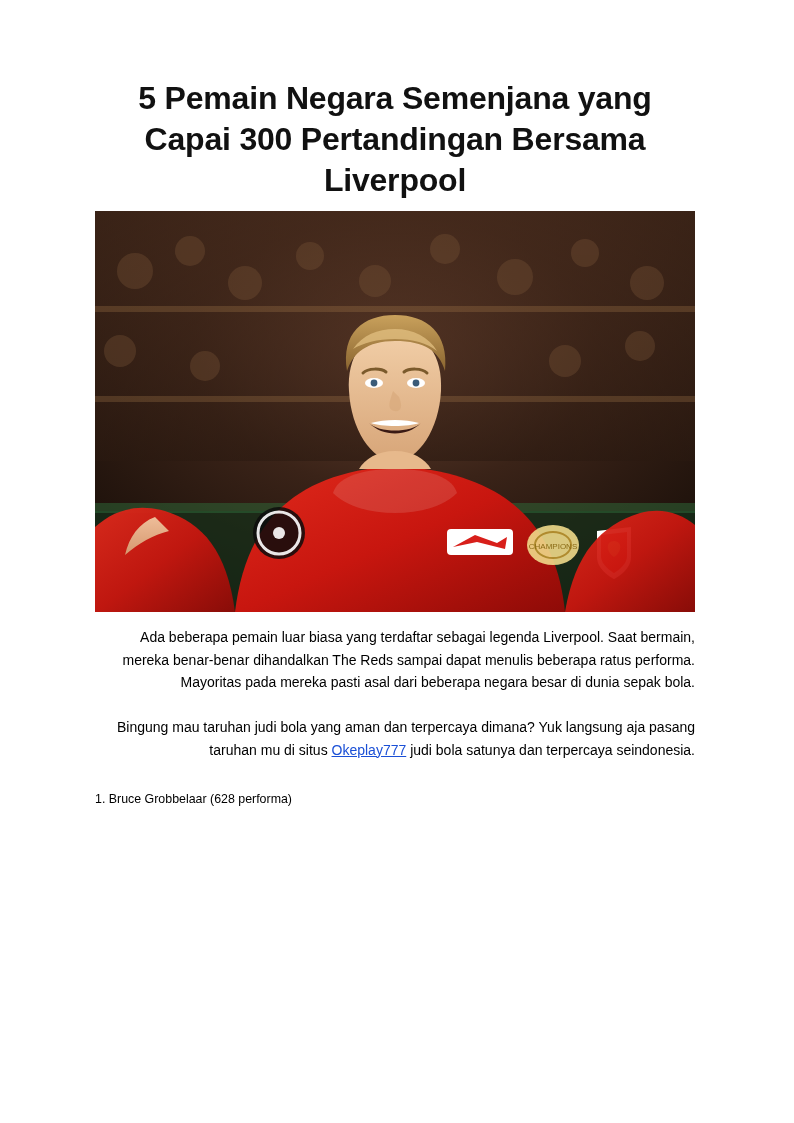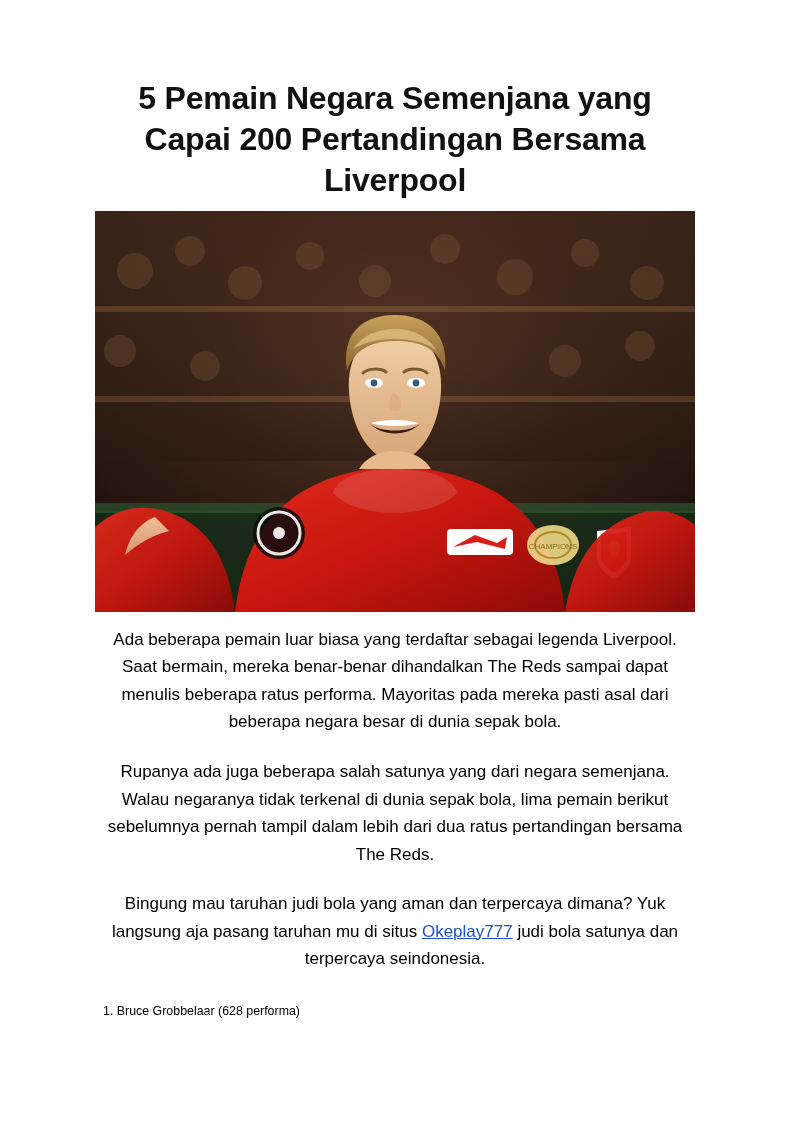--- a/index.html
+++ b/index.html
@@ -44,44 +44,44 @@
     overflow: hidden;
     background: #c2410c;
     text-align: right;
   }
   .hero svg {
     display: block;
     width: 600px;
     height: 401px;
   }
   p.body-text {
-    font-size: 17px;
+    font-size: 14px;
     line-height: 1.62;
     margin: 0 0 22px 0;
     color: #000000;
-    text-align: center;
+    text-align: right;
   }
   a.inline-link {
     color: #1a4fd6;
     text-decoration: underline;
   }
   .list-entry {
     font-size: 12.4px;
     line-height: 1.62;
-    margin: 0 0 14px 8px;
+    margin: 0 0 14px 0;
   }
   .spacer-sm { height: 6px; }
 </style>
 </head>
 <body>
 
 <div class="page">
   <div class="content">
 
-    <h1 class="doc-title">5 Pemain Negara Semenjana yang Capai 200 Pertandingan Bersama Liverpool</h1>
+    <h1 class="doc-title">5 Pemain Negara Semenjana yang Capai 300 Pertandingan Bersama Liverpool</h1>
 
     <div class="hero">
       <svg viewBox="0 0 600 401" preserveAspectRatio="none">
         <defs>
           <radialGradient id="bgGlow" cx="50%" cy="35%" r="75%">
             <stop offset="0%" stop-color="#6b4432"></stop>
             <stop offset="45%" stop-color="#3a2318"></stop>
             <stop offset="100%" stop-color="#150c07"></stop>
           </radialGradient>
           <linearGradient id="shirt" x1="0%" y1="0%" x2="100%" y2="100%">
@@ -171,21 +171,20 @@
         <path d="M276 212 C290 208 310 208 324 212 C314 216 286 216 276 212 Z" fill="#ffffff"></path>
 
         <path d="M140 401 C132 340 108 312 70 300 C40 292 18 300 0 316 L0 401 Z" fill="url(#shirt)" opacity="0.95"></path>
         <path d="M470 401 C480 342 506 314 545 302 C566 296 586 302 600 314 L600 401 Z" fill="url(#shirt)" opacity="0.95"></path>
         <path d="M60 306 C44 312 34 326 30 344 C44 332 58 324 74 320 Z" fill="url(#skin)" opacity="0.9"></path>
       </svg>
     </div>
 
     <p class="body-text">Ada beberapa pemain luar biasa yang terdaftar sebagai legenda Liverpool. Saat bermain, mereka benar-benar dihandalkan The Reds sampai dapat menulis beberapa ratus performa. Mayoritas pada mereka pasti asal dari beberapa negara besar di dunia sepak bola.</p>
 
-    <p class="body-text">Rupanya ada juga beberapa salah satunya yang dari negara semenjana. Walau negaranya tidak terkenal di dunia sepak bola, lima pemain berikut sebelumnya pernah tampil dalam lebih dari dua ratus pertandingan bersama The Reds.</p>
 
     <p class="body-text"><span>Bingung mau taruhan judi bola yang aman dan terpercaya dimana? Yuk langsung aja pasang taruhan mu di situs </span><a class="inline-link" href="#">Okeplay777</a><span> judi bola satunya dan terpercaya seindonesia.</span></p>
 
     <div class="spacer-sm"></div>
 
     <p class="list-entry">1. Bruce Grobbelaar (628 performa)</p>
 
 
   </div>
 </div>

